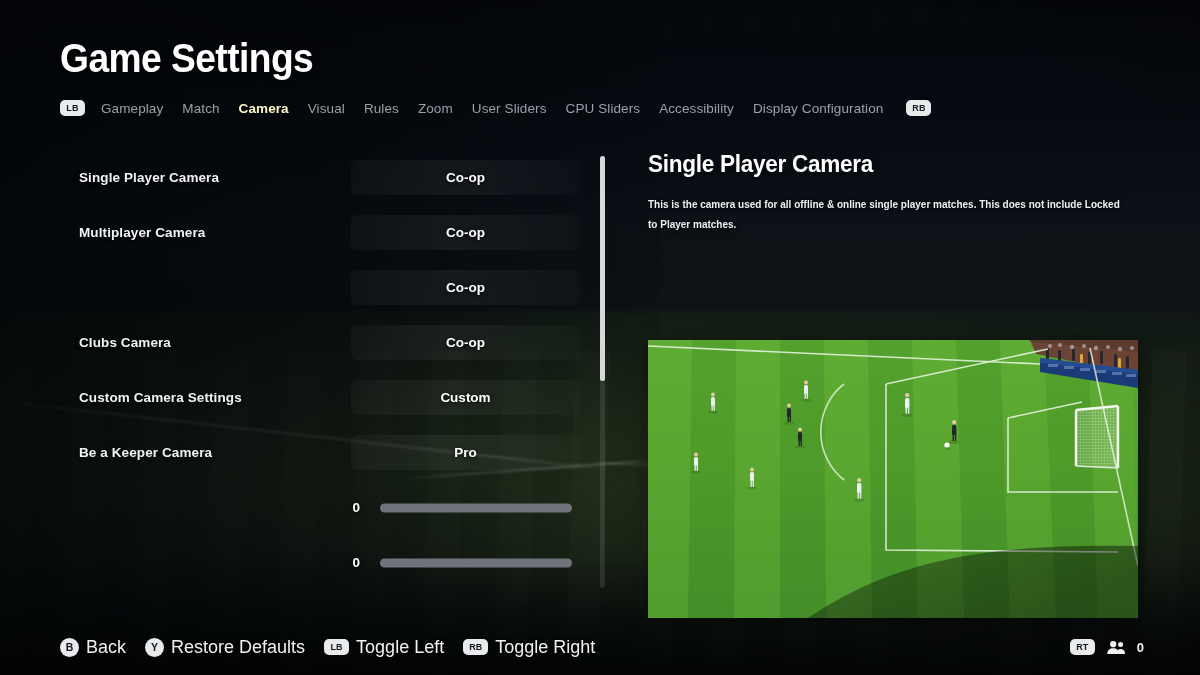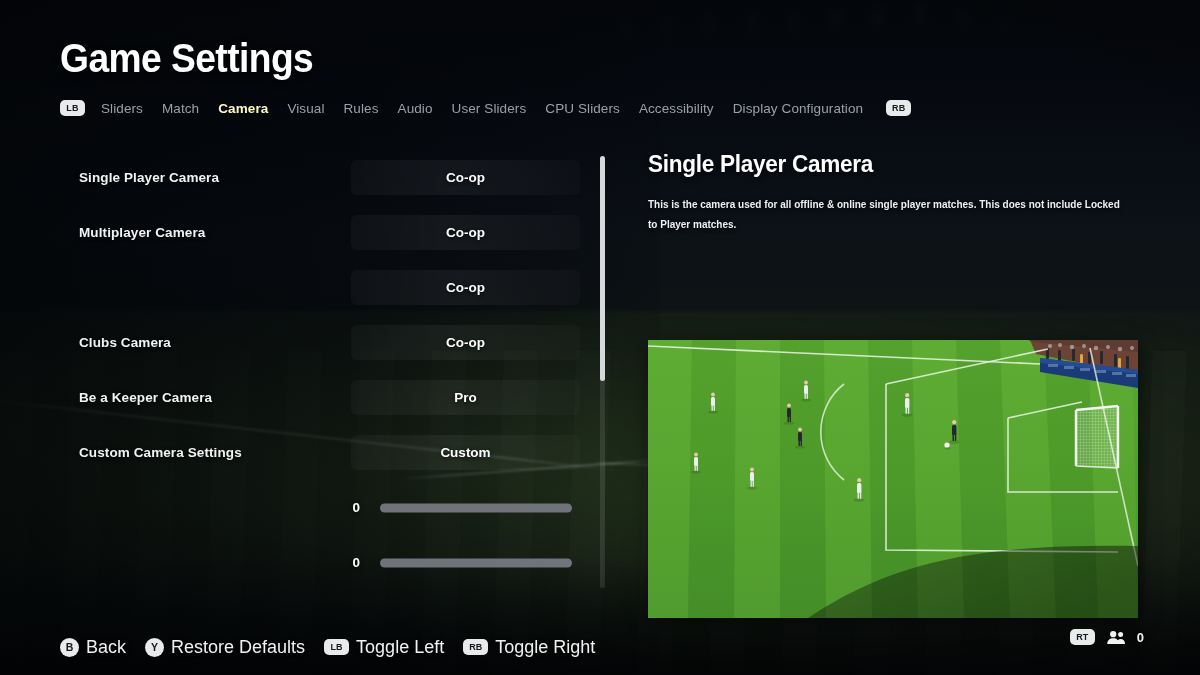--- a/index.html
+++ b/index.html
@@ -220,21 +220,21 @@
     font-size: 10.5px; font-weight: 700;
   }
   .btn-pill {
     min-width: 25px; height: 16px; border-radius: 5px;
     background: #e9eaec; color: #15181c;
     display: inline-flex; align-items: center; justify-content: center;
     font-size: 9px; font-weight: 700; padding: 0 3px;
   }
 
   #bottom-right {
-    position: absolute; right: 56px; bottom: 26px;
+    position: absolute; right: 56px; bottom: 16px;
     display: flex; align-items: center; gap: 11px; height: 24px;
   }
   #online-count {
     font-size: 13px; font-weight: 700; color: #f0f1f2;
     text-shadow: 0 1px 4px rgba(0,0,0,.8);
   }
   .people-icon { width: 20px; height: 15px; display: block; }
 </style>
 </head>
 <body>
@@ -265,26 +265,26 @@
   <div class="bg-darken-left"></div>
   <div class="bg-darken-bottom"></div>
   <div class="bg-vignette"></div>
 </div>
 
 <div id="page-title">Game Settings</div>
 
 <div id="tabbar">
   <span class="bumper">LB</span>
   <div id="tabs-container" style="display:flex; align-items:center;">
-      <span class="tab">Sliders</span>
+      <span class="tab">Gameplay</span>
       <span class="tab">Match</span>
       <span class="tab active">Camera</span>
       <span class="tab">Visual</span>
       <span class="tab">Rules</span>
-      <span class="tab">Audio</span>
+      <span class="tab">Zoom</span>
       <span class="tab">User Sliders</span>
       <span class="tab">CPU Sliders</span>
       <span class="tab">Accessibility</span>
       <span class="tab">Display Configuration</span>
     </div>
   <span class="bumper trail">RB</span>
 </div>
 
 <div id="settings-list">
     <div class="row">
@@ -300,28 +300,28 @@
     <div class="row">
       <div class="row-value-pill"></div>
       <div class="row-value">Co-op</div>
     </div>
     <div class="row">
       <div class="row-label">Clubs Camera</div>
       <div class="row-value-pill"></div>
       <div class="row-value">Co-op</div>
     </div>
     <div class="row">
+      <div class="row-label">Custom Camera Settings</div>
+      <div class="row-value-pill"></div>
+      <div class="row-value">Custom</div>
+    </div>
+    <div class="row">
       <div class="row-label">Be a Keeper Camera</div>
       <div class="row-value-pill"></div>
       <div class="row-value">Pro</div>
-    </div>
-    <div class="row">
-      <div class="row-label">Custom Camera Settings</div>
-      <div class="row-value-pill"></div>
-      <div class="row-value">Custom</div>
     </div>
     <div class="row">
       <div class="row-num">0</div>
       <div class="slider-track">
         <div class="slider-fill" style="width: 0%;"></div>
       </div>
     </div>
     <div class="row">
       <div class="row-num">0</div>
       <div class="slider-track">

